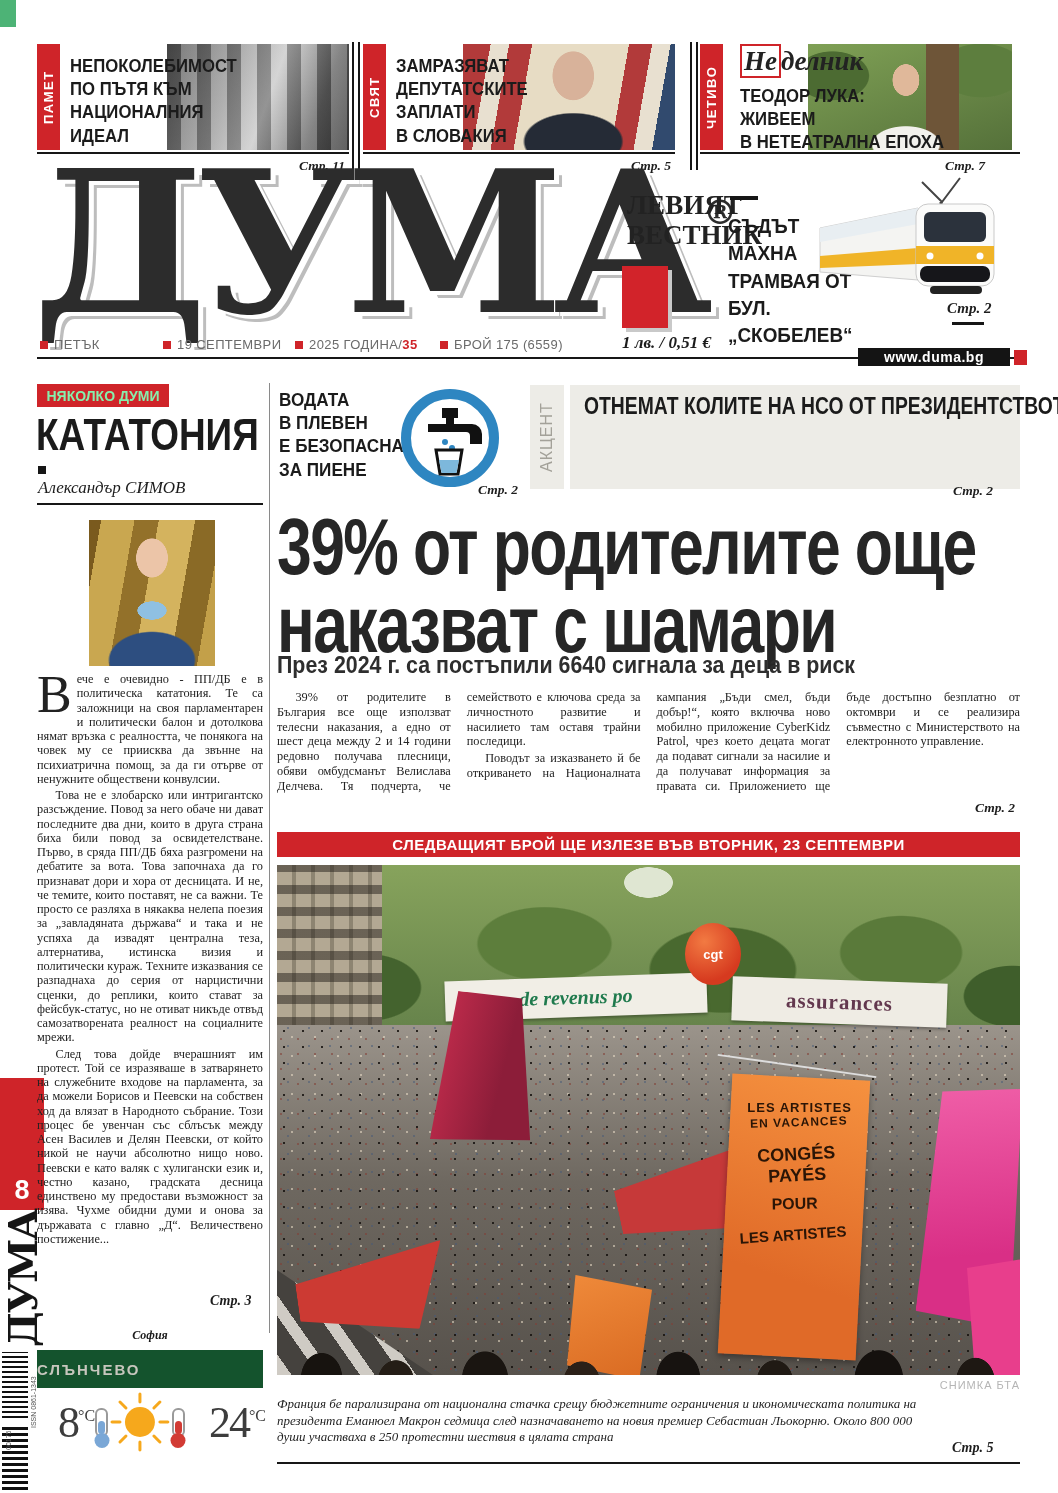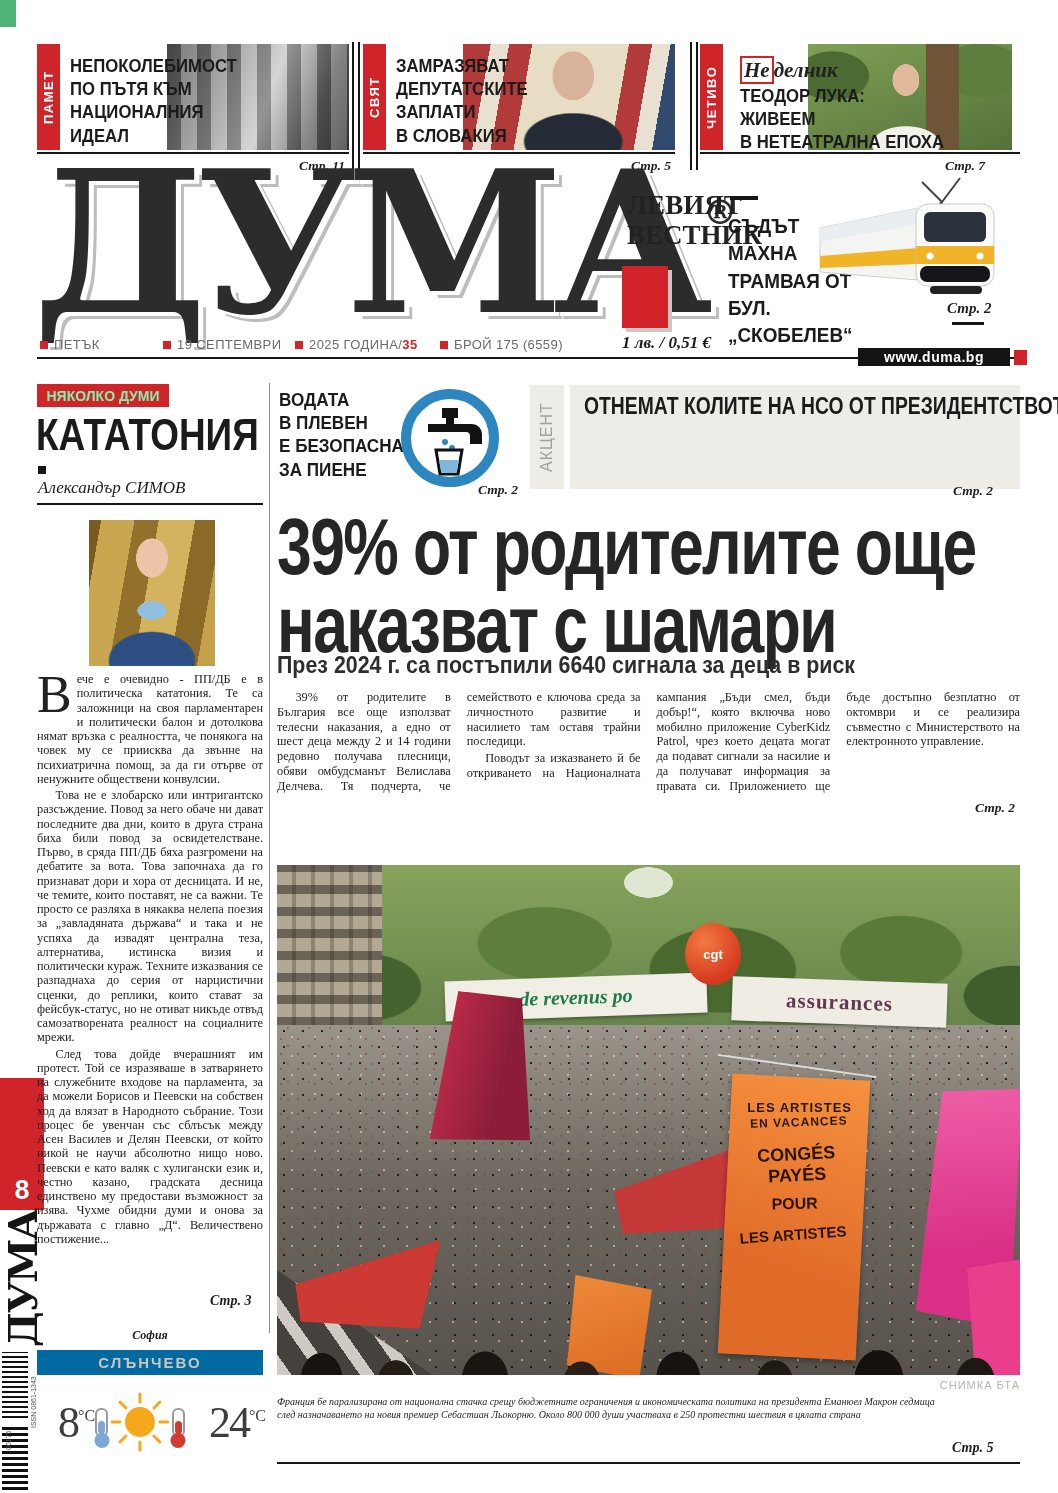--- a/index.html
+++ b/index.html
@@ -80,21 +80,21 @@
 
   <div class="ab" style="left:700px;top:42px;width:320px;height:130px;">
     <div class="ab vtx redtab" style="left:0;top:2px;width:23px;height:106px;">ЧЕТИВО</div>
     <div class="ab" style="left:108px;top:2px;width:204px;height:106px;background:
         radial-gradient(22px 26px at 48% 34%,#e0b89a 60%,transparent 62%),
         radial-gradient(55px 30px at 48% 95%,#f2f1ec 60%,transparent 63%),
         linear-gradient(90deg,transparent 0 58%,#6e5538 58% 74%,transparent 74%),
         radial-gradient(60px 40px at 12% 30%,#4c6b32 0 60%,transparent 62%),
         radial-gradient(70px 44px at 85% 25%,#5d7e3e 0 60%,transparent 62%),
         linear-gradient(160deg,#7fa055,#55713a);"></div>
-    <div class="ab ser it" style="left:40px;top:16px;font-size:21px;font-weight:bold;color:#222;">
+    <div class="ab ser it" style="left:40px;top:4px;font-size:27px;font-weight:bold;color:#222;">
       <span style="border:2px solid #cf2429;padding:0 2px;">Не</span><span>делник</span>
     </div>
     <div class="ab cnd teitle" style="left:40px;top:42px;width:260px;">ТЕОДОР ЛУКА:
 ЖИВЕЕМ
 В НЕТЕАТРАЛНА ЕПОХА</div>
     <div class="ab hline" style="left:0;top:110px;width:320px;height:2px;"></div>
     <div class="ab pgref" style="right:35px;top:116px;">Стр. 7</div>
   </div>
 
   <div class="ab" style="left:33px;top:163px;font:bold 196px 'DejaVu Serif',serif;line-height:.82;letter-spacing:-10px;color:#2c2c2c;text-shadow:5px 4px 0 #fff,8px 7px 0 #bdbdbd;">
@@ -165,21 +165,21 @@
       radial-gradient(70px 46px at 50% 96%,#2d4e80 60%,transparent 63%),
       linear-gradient(100deg,#7a5a1e 0 8%,#c9a750 8% 30%,#93712a 30% 46%,#d4b35e 46% 70%,#8a6a26 70% 88%,#c3a049 88%);"></div>
   <div class="ab jtext ser" style="left:37px;top:672px;width:226px;height:626px;font-size:12.3px;line-height:1.16;overflow:hidden;">
     <p class="nofi drop">Вече е очевидно - ПП/ДБ е в политическа кататония. Те са заложници на своя парламентарен и политически балон и дотолкова нямат връзка с реалността, че понякога на човек му се приисква да звънне на психиатрична помощ, за да ги отърве от ненужните обществени конвулсии.</p>
     <p>Това не е злобарско или интригантско разсъждение. Повод за него обаче ни дават последните два дни, които в друга страна биха били повод за освидетелстване. Първо, в сряда ПП/ДБ бяха разгромени на дебатите за вота. Това започнаха да го признават дори и хора от десницата. И не, че темите, които поставят, не са важни. Те просто се разляха в някаква нелепа поезия за „завладяната държава“ и така и не успяха да извадят централна теза, алтернатива, истинска визия и политически кураж. Техните изказвания се разпаднаха до серия от нарцистични сценки, до реплики, които стават за фейсбук-статус, но не отиват никъде отвъд самозатворената реалност на социалните мрежи.</p>
     <p>След това дойде вчерашният им протест. Той се изразяваше в затварянето на служебните входове на парламента, за да можели Борисов и Пеевски на собствен ход да влязат в Народното събрание. Този процес бе увенчан със сблъсък между Асен Василев и Делян Пеевски, от който никой не научи абсолютно нищо ново. Пеевски е като валяк с хулигански език и, честно казано, градската десница единствено му предостави възможност за изява. Чухме обидни думи и онова за държавата с главно „Д“. Величествено постижение...</p>
   </div>
   <div class="ab pgref" style="left:210px;top:1293px;font-size:14px;">Стр. 3</div>
 
   <div class="ab ser b it" style="left:37px;top:1328px;width:226px;text-align:center;font-size:12px;">София</div>
-  <div class="ab" style="left:37px;top:1350px;width:226px;height:25px;background:#0369a1;display:flex;align-items:center;justify-content:center;">
+  <div class="ab" style="left:37px;top:1350px;width:226px;height:38px;background:#14532d;display:flex;align-items:center;justify-content:flex-start;">
     <span style="font:bold 15px 'Liberation Sans',sans-serif;color:#c7c6bd;letter-spacing:2px;">СЛЪНЧЕВО</span>
   </div>
   <div class="ab" style="left:30px;top:1382px;width:240px;height:80px;display:flex;align-items:center;justify-content:space-between;padding:0 4px;box-sizing:border-box;">
     <div class="temp"><span>8</span><sup>°С</sup></div>
     <div class="thermo blue">
         <i></i>
       </div>
     <svg width="64" height="64" viewBox="0 0 64 64">
       <g stroke="#f6a81c" stroke-width="3" stroke-linecap="round">
         <line x1="32" y1="4" x2="32" y2="12"></line>
@@ -229,20 +229,23 @@
     <div class="cnd" style="font-size:80px;line-height:.98;letter-spacing:-2px;color:#262626;transform:scaleX(.78);transform-origin:0 0;white-space:nowrap;">39% от родителите още</div>
     <div class="cnd" style="font-size:80px;line-height:.98;letter-spacing:-2px;color:#262626;transform:scaleX(.78);transform-origin:0 0;white-space:nowrap;">наказват с шамари</div>
   </div>
   <div class="ab cnd" style="left:277px;top:652px;font-size:23px;color:#2e2e2e;transform:scaleX(.93);transform-origin:0 0;white-space:nowrap;">През 2024 г. са постъпили 6640 сигнала за деца в риск</div>
   <div class="ab jtext ser" style="left:277px;top:690px;width:743px;height:136px;font-size:12.3px;line-height:1.2;column-count:4;column-gap:16px;overflow:hidden;">
     <p>39% от родителите в България все още използват телесни наказания, а едно от шест деца между 2 и 14 години редовно получава плесници, обяви омбудсманът Велислава Делчева. Тя подчерта, че семейството е ключова среда за личностното развитие и насилието там оставя трайни последици.</p>
     <p>Поводът за изказването й бе откриването на Националната кампания „Бъди смел, бъди добър!“, която включва ново мобилно приложение CyberKidz Patrol, чрез което децата могат да подават сигнали за насилие и да получават информация за правата си. Приложението ще бъде достъпно безплатно от октомври и се реализира съвместно с Министерството на електронното управление.</p>
   </div>
   <div class="ab pgref" style="left:975px;top:800px;">Стр. 2</div>
 
+  <div class="ab" style="left:277px;top:832px;width:743px;height:25px;background:#cf2429;display:flex;align-items:center;justify-content:center;">
+    <span style="color:#fff;font:bold 15px 'Liberation Sans',sans-serif;letter-spacing:.5px;">СЛЕДВАЩИЯТ БРОЙ ЩЕ ИЗЛЕЗЕ ВЪВ ВТОРНИК, 23 СЕПТЕМВРИ</span>
+  </div>
 
   <div class="ab" style="left:277px;top:865px;width:743px;height:510px;overflow:hidden;background:#7b756d;">
     <div class="ab" style="left:0;top:0;width:743px;height:175px;background:
         radial-gradient(90px 55px at 12% 70%,#44632e 0 60%,transparent 62%),
         radial-gradient(110px 60px at 36% 45%,#5d7e3c 0 60%,transparent 62%),
         radial-gradient(120px 70px at 60% 60%,#49692f 0 60%,transparent 62%),
         radial-gradient(100px 60px at 84% 50%,#5a7a3a 0 60%,transparent 62%),
         radial-gradient(80px 50px at 99% 75%,#3f5e2b 0 60%,transparent 62%),
         radial-gradient(40px 25px at 50% 10%,#dfe6d2 0 60%,transparent 62%),
         linear-gradient(180deg,#87a35c,#64814a);"></div>
@@ -292,17 +295,17 @@
         radial-gradient(38px 46px at 28% 105%,#1a1511 60%,transparent 62%),
         radial-gradient(30px 34px at 41% 108%,#2b2018 60%,transparent 62%),
         radial-gradient(36px 44px at 54% 104%,#171310 60%,transparent 62%),
         radial-gradient(30px 36px at 67% 108%,#201a14 60%,transparent 62%),
         radial-gradient(40px 48px at 81% 105%,#15110e 60%,transparent 62%),
         radial-gradient(32px 40px at 94% 108%,#1e1813 60%,transparent 62%);"></div>
   </div>
 
   <div class="ab" style="left:900px;top:1379px;width:120px;text-align:right;font:11px 'Liberation Sans',sans-serif;color:#b5b5b5;letter-spacing:1px;">СНИМКА БТА</div>
 
-  <div class="ab ser it" style="left:277px;top:1396px;width:660px;font-size:10px;line-height:1.28;color:#1e1e1e;">Франция бе парализирана от национална стачка срещу бюджетните ограничения и икономическата политика на президента Еманюел Макрон седмица след назначаването на новия премиер Себастиан Льокорню. Около 800 000 души участваха в 250 протестни шествия в цялата страна</div>
+  <div class="ab ser it" style="left:277px;top:1396px;width:660px;font-size:13px;line-height:1.28;color:#1e1e1e;">Франция бе парализирана от национална стачка срещу бюджетните ограничения и икономическата политика на президента Еманюел Макрон седмица след назначаването на новия премиер Себастиан Льокорню. Около 800 000 души участваха в 250 протестни шествия в цялата страна</div>
   <div class="ab pgref" style="left:952px;top:1440px;font-size:14px;">Стр. 5</div>
   <div class="ab hline" style="left:277px;top:1462px;width:743px;height:2px;"></div>
 
 </div>
 
 </body></html>

